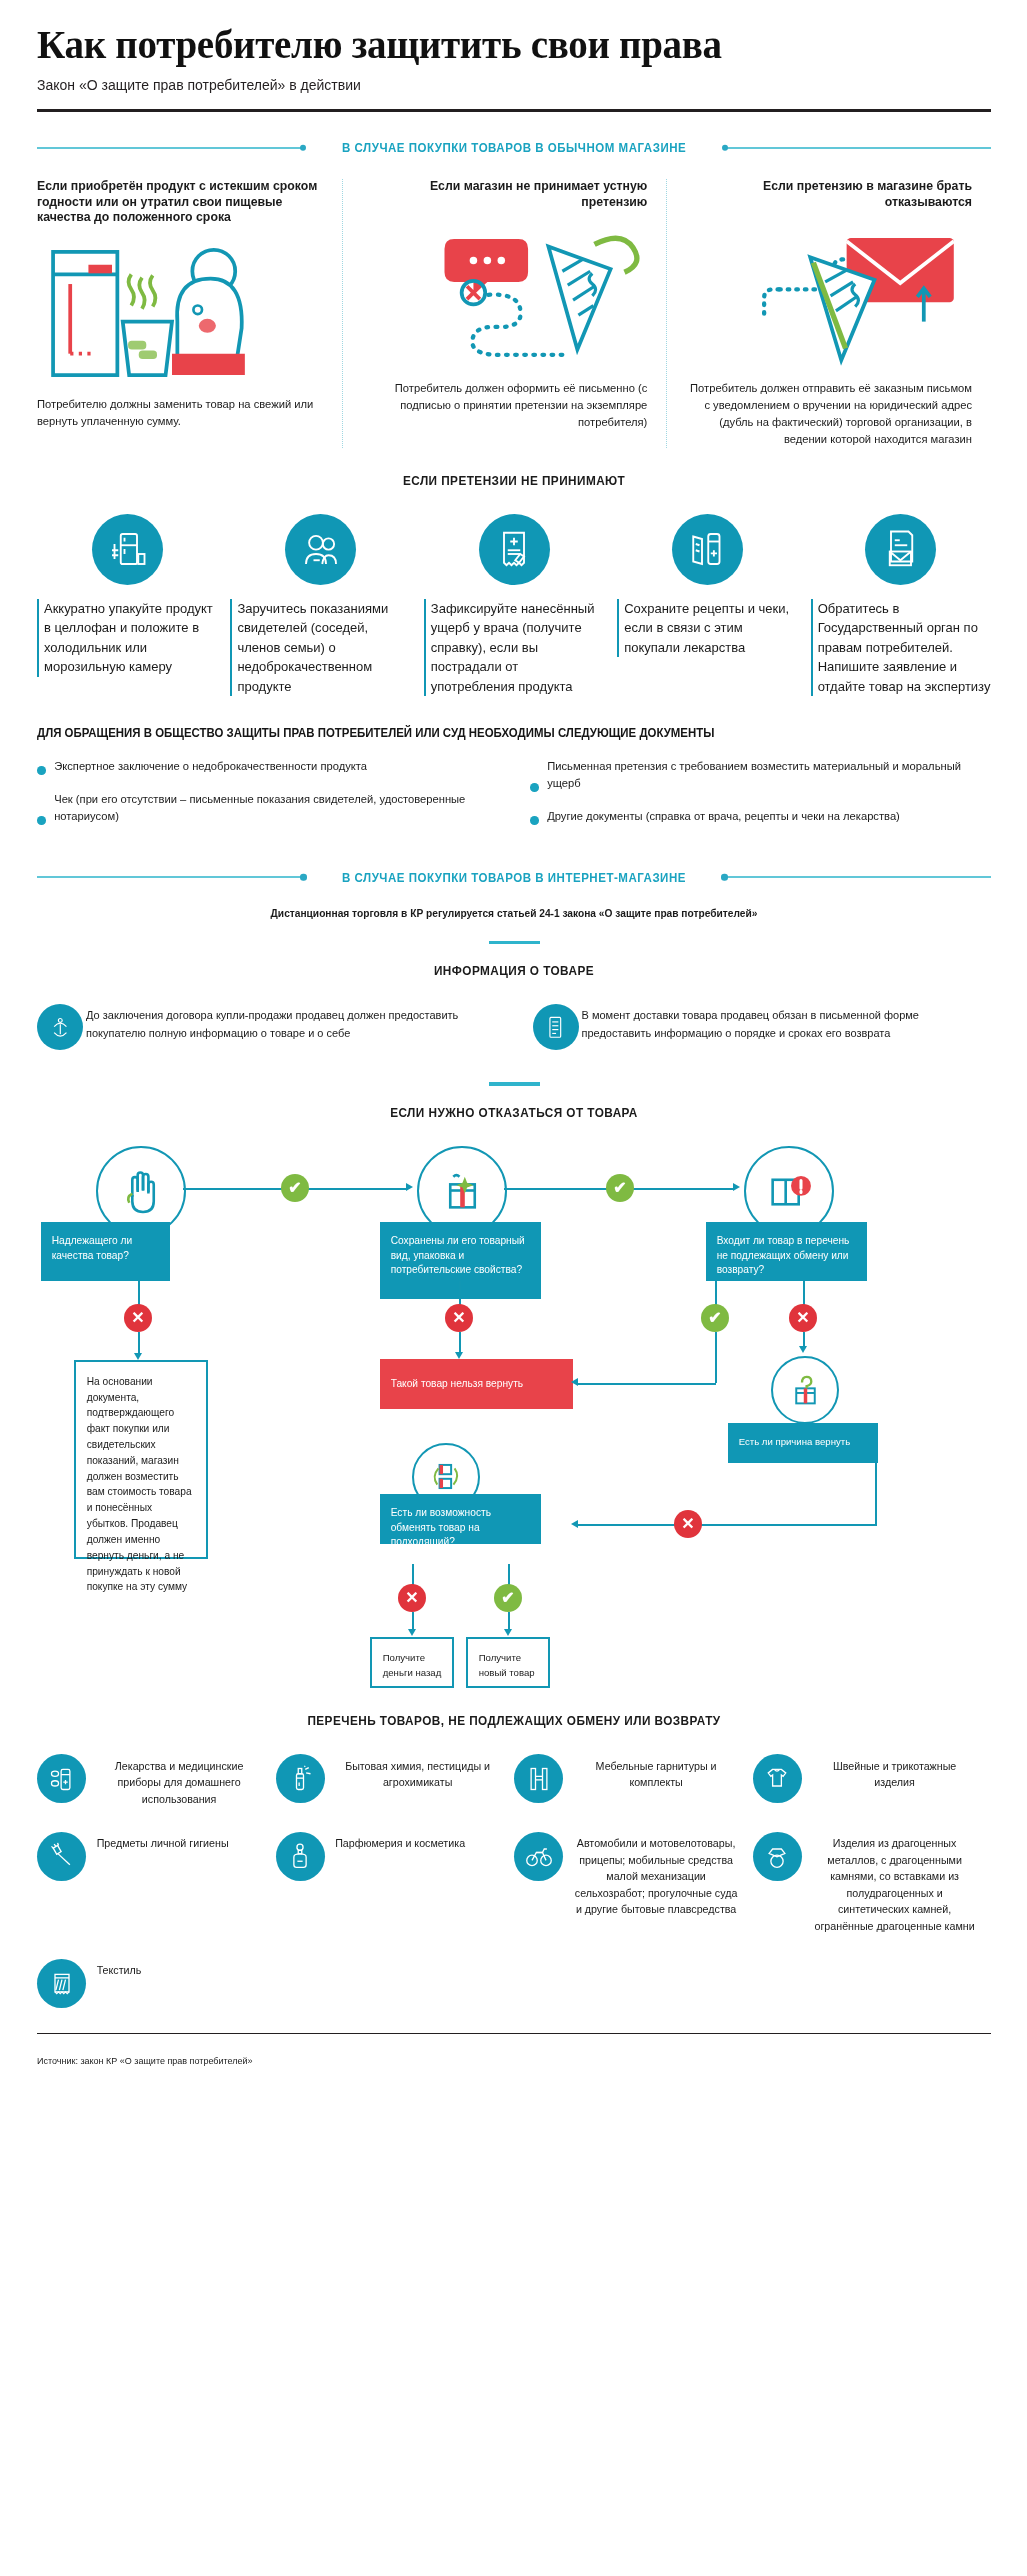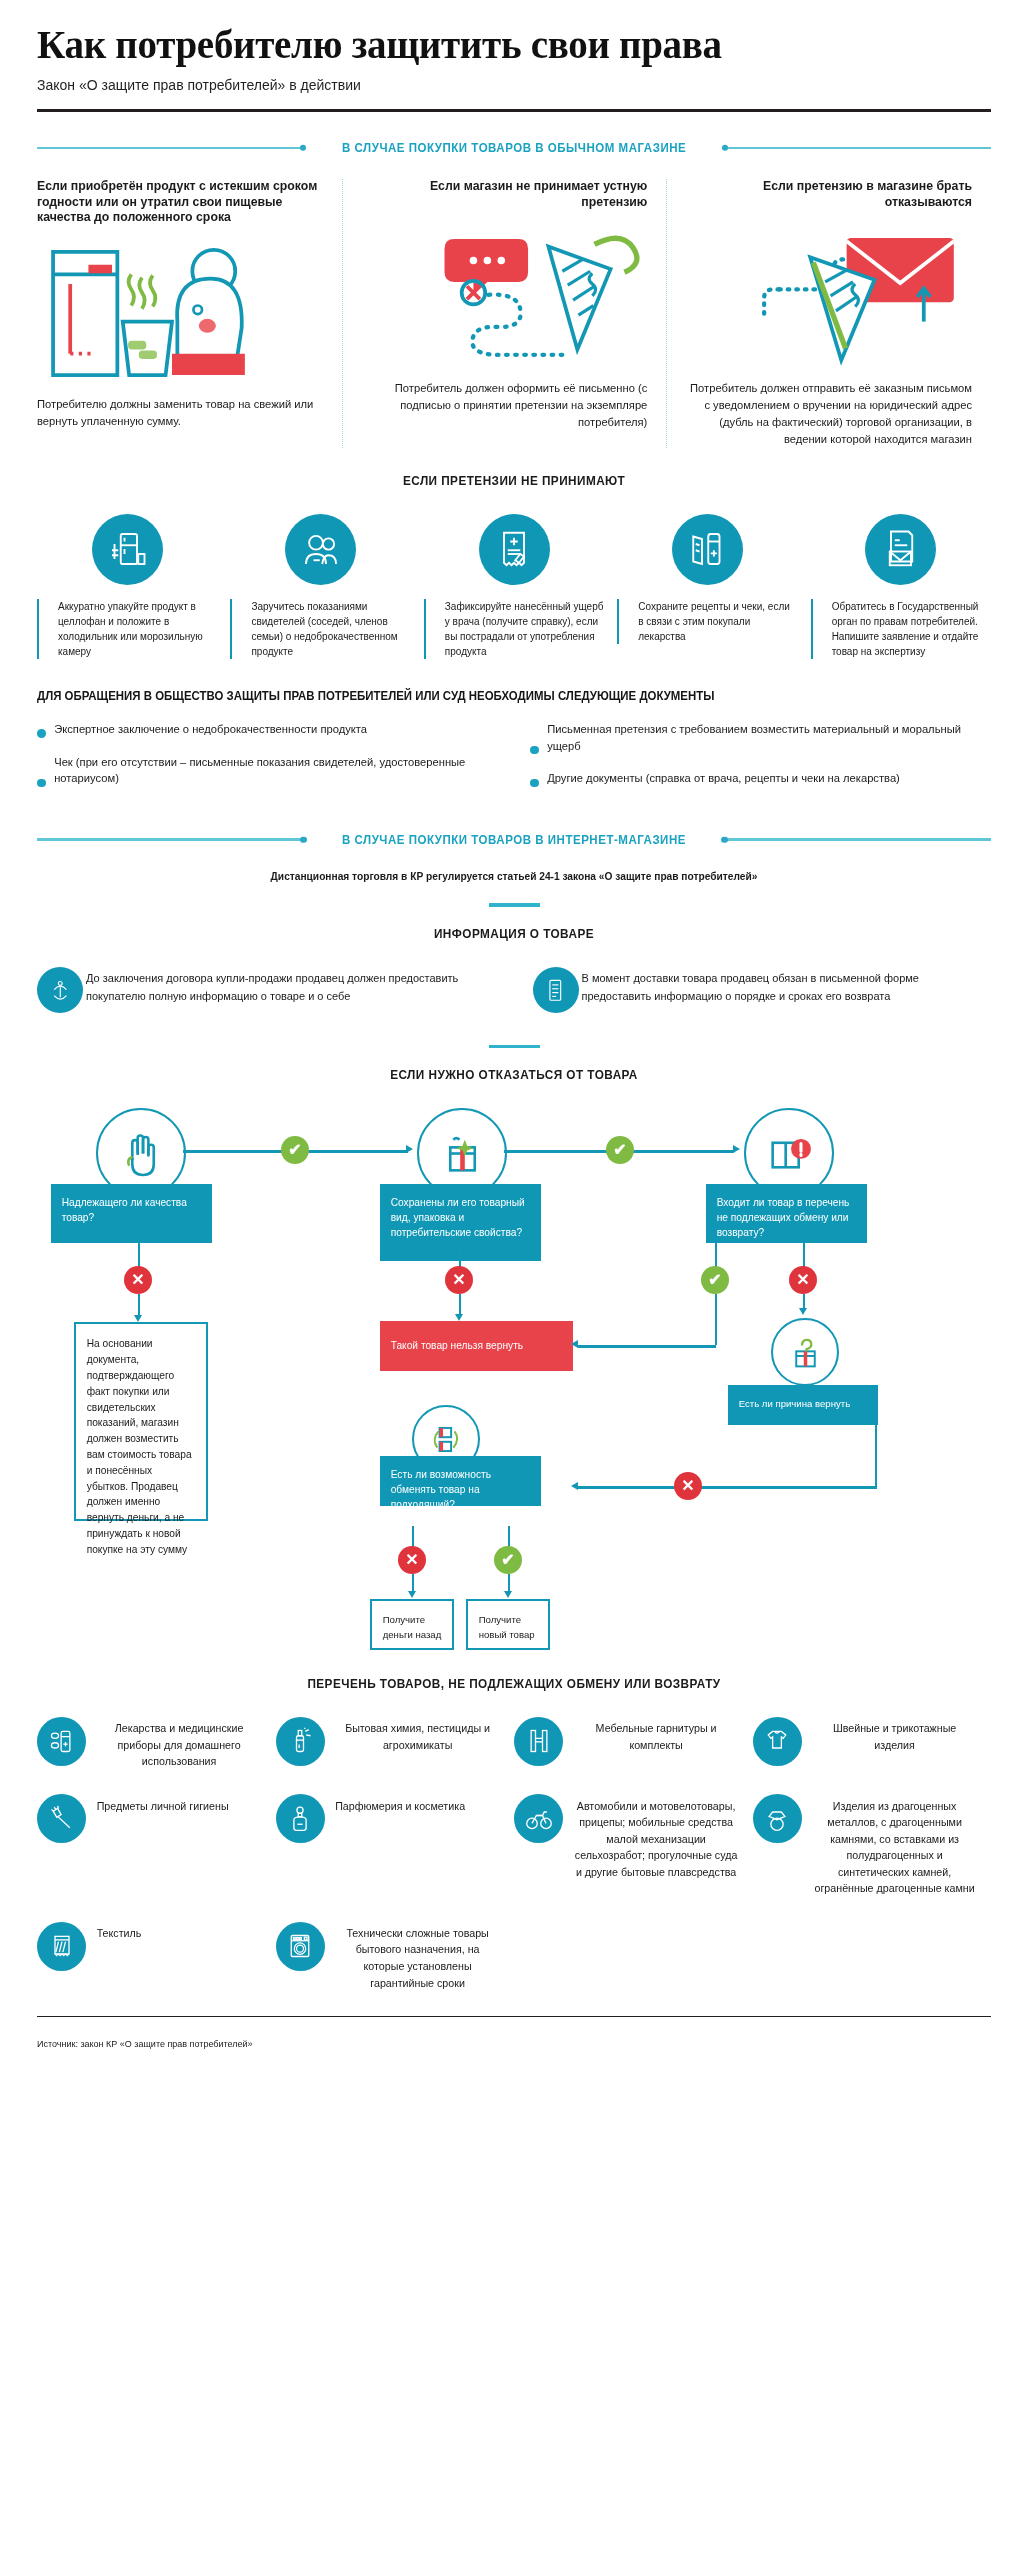--- a/index.html
+++ b/index.html
@@ -90,22 +90,22 @@
 
   
   .circ5{display:flex;gap:13px;margin:3.2px 0 30px 0;align-items:flex-start;}
   .circ5 .item{flex:1;display:flex;flex-direction:column;align-items:flex-start;}
   .bubble{
     width:71px;height:71px;border-radius:50%;background:#1097b5;
     display:flex;align-items:center;justify-content:center;margin:0 auto 14px auto;
   }
   .bubble svg{width:40px;height:40px;}
   .circ5 .txt{
-    border-left:2.7px solid #1097b5;padding-left:19px;
-    font-size:10px;line-height:1.5;color:#1b1b1b;width:100%;box-sizing:border-box;
+    border-left:2.7px solid #1097b5;padding-left:5px;
+    font-size:13px;line-height:1.5;color:#1b1b1b;width:100%;box-sizing:border-box;
   }
 
   
   .doc-head{
     font-size:12.3px;font-weight:700;margin:10.7px 0 18px 0;color:#151515;
     transform:scaleX(0.93);transform-origin:left center;
   }
   .doclist{display:flex;gap:32px;margin-bottom:29px;}
   .doccol{flex:1;}
   .docitem{display:flex;gap:8.6px;margin-bottom:16px;align-items:flex-end;}
@@ -435,21 +435,21 @@
     </div>
 
     <div class="hline" style="left:146px;top:42px;width:225px;"></div>
     <div class="arrow-r" style="left:369px;top:37px;"></div>
     <div class="badge ok" style="left:244px;top:28px;">✔</div>
 
     <div class="hline" style="left:467px;top:42px;width:230px;"></div>
     <div class="arrow-r" style="left:696px;top:37px;"></div>
     <div class="badge ok" style="left:569px;top:28px;">✔</div>
 
-    <div class="fnode tealbox" style="left:14px;top:76px;width:161px;height:59px;">Надлежащего ли качества товар?</div>
+    <div class="fnode tealbox" style="left:4px;top:76px;width:129px;height:59px;">Надлежащего ли качества товар?</div>
     <div class="fnode tealbox" style="left:343px;top:76px;width:161px;height:77px;">Сохранены ли его товарный вид, упаковка и потребительские свойства?</div>
     <div class="fnode tealbox" style="left:669px;top:76px;width:161px;height:59px;">Входит ли товар в перечень не подлежащих обмену или возврату?</div>
 
     <div class="vline" style="left:101px;top:135px;height:24.6px;"></div>
     <div class="badge no" style="left:87px;top:158px;">✕</div>
     <div class="vline" style="left:101px;top:186px;height:21.4px;"></div>
     <div class="arrow-d" style="left:97px;top:207px;"></div>
     <div class="fnode whitebox" style="left:37px;top:214px;width:134px;height:199px;">На основании документа, подтверждающего факт покупки или свидетельских показаний, магазин должен возместить вам стоимость товара и понесённых убытков. Продавец должен именно вернуть деньги, а не принуждать к новой покупке на эту сумму</div>
 
     <div class="vline" style="left:422px;top:135px;height:24.6px;"></div>
@@ -618,33 +618,18 @@
             <line x1="16" y1="18" x2="48" y2="18"></line>
           <line x1="24" y1="22" x2="18" y2="46"></line>
             <line x1="32" y1="22" x2="26" y2="46"></line>
             <line x1="40" y1="22" x2="34" y2="46"></line>
           <path d="M16 50 l4 4 l4 -4 l4 4 l4 -4 l4 4 l4 -4 l4 4 l4 -4"></path>
         </svg>
       </div>
       <p>Текстиль</p>
     </div>
 
-    <div class="gitem">
-      <div class="gbub">
-        <svg viewBox="0 0 64 64" fill="none" stroke="#fff" stroke-width="3">
-          <rect x="12" y="8" width="40" height="48" rx="3"></rect>
-            <line x1="12" y1="20" x2="52" y2="20"></line>
-          <rect x="17" y="13" width="4" height="4"></rect>
-            <rect x="24" y="13" width="4" height="4"></rect>
-          <rect x="31" y="13" width="4" height="4"></rect>
-            <rect x="42" y="12" width="6" height="6"></rect>
-          <circle cx="32" cy="38" r="13"></circle>
-            <circle cx="32" cy="38" r="8"></circle>
-        </svg>
-      </div>
-      <p>Технически сложные товары бытового назначения, на которые установлены гарантийные сроки</p>
-    </div>
   </div>
 
   <div class="src-rule"></div>
   <div class="src">Источник: закон КР «О защите прав потребителей»</div>
 </div>
 
 
 </body></html>

